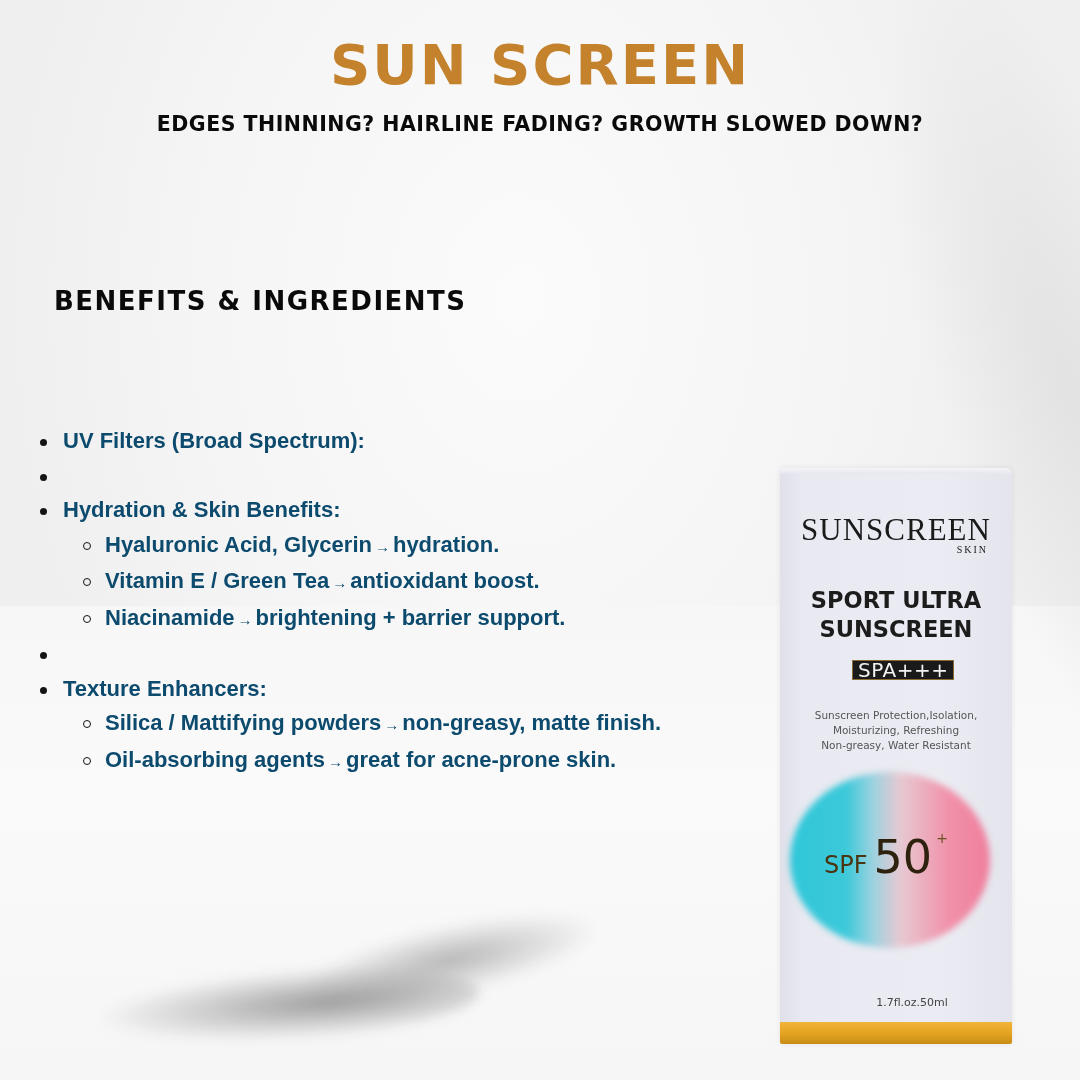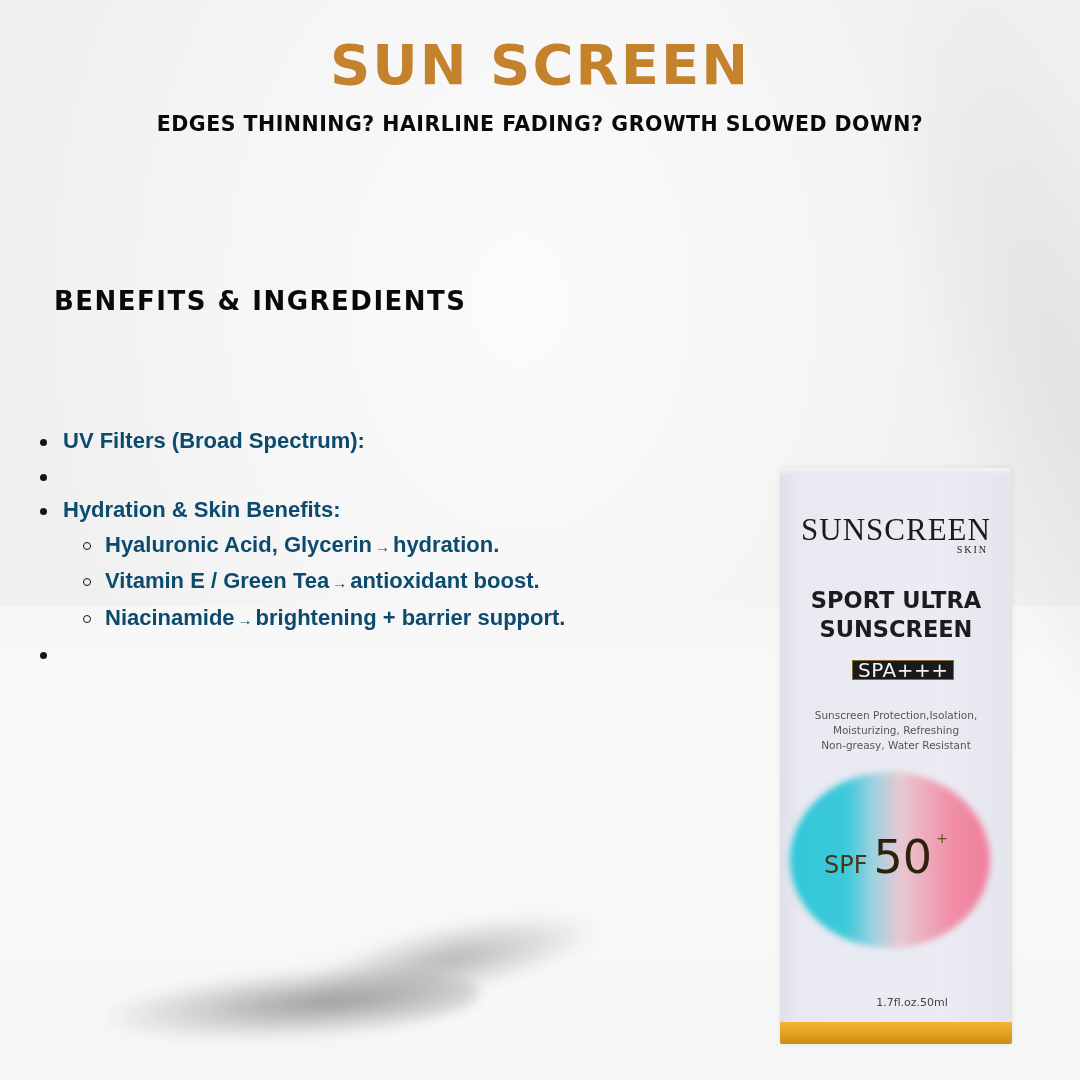--- a/index.html
+++ b/index.html
@@ -155,20 +155,31 @@
       </li>
       <li>
         <span>Vitamin E / Green Tea</span><span class="arrow">→</span><span>antioxidant boost.</span>
       </li>
       <li>
         <span>Niacinamide</span><span class="arrow">→</span><span>brightening + barrier support.</span>
       </li>
     </ul>
   </li>
   <li class="empty"></li>
+  <li>
+    <span>Texture Enhancers:</span>
+    <ul class="sub">
+      <li>
+        <span>Silica / Mattifying powders</span><span class="arrow">→</span><span>non-greasy, matte finish.</span>
+      </li>
+      <li>
+        <span>Oil-absorbing agents</span><span class="arrow">→</span><span>great for acne-prone skin.</span>
+      </li>
+    </ul>
+  </li>
 </ul>
 
 <div class="box">
   <div class="box-top-fold"></div>
   <div class="brand">SUNSCREEN</div>
   <div class="brand-sub">SKIN</div>
   <div class="product-name">
     <div>SPORT ULTRA</div>
     <div>SUNSCREEN</div>
   </div>

